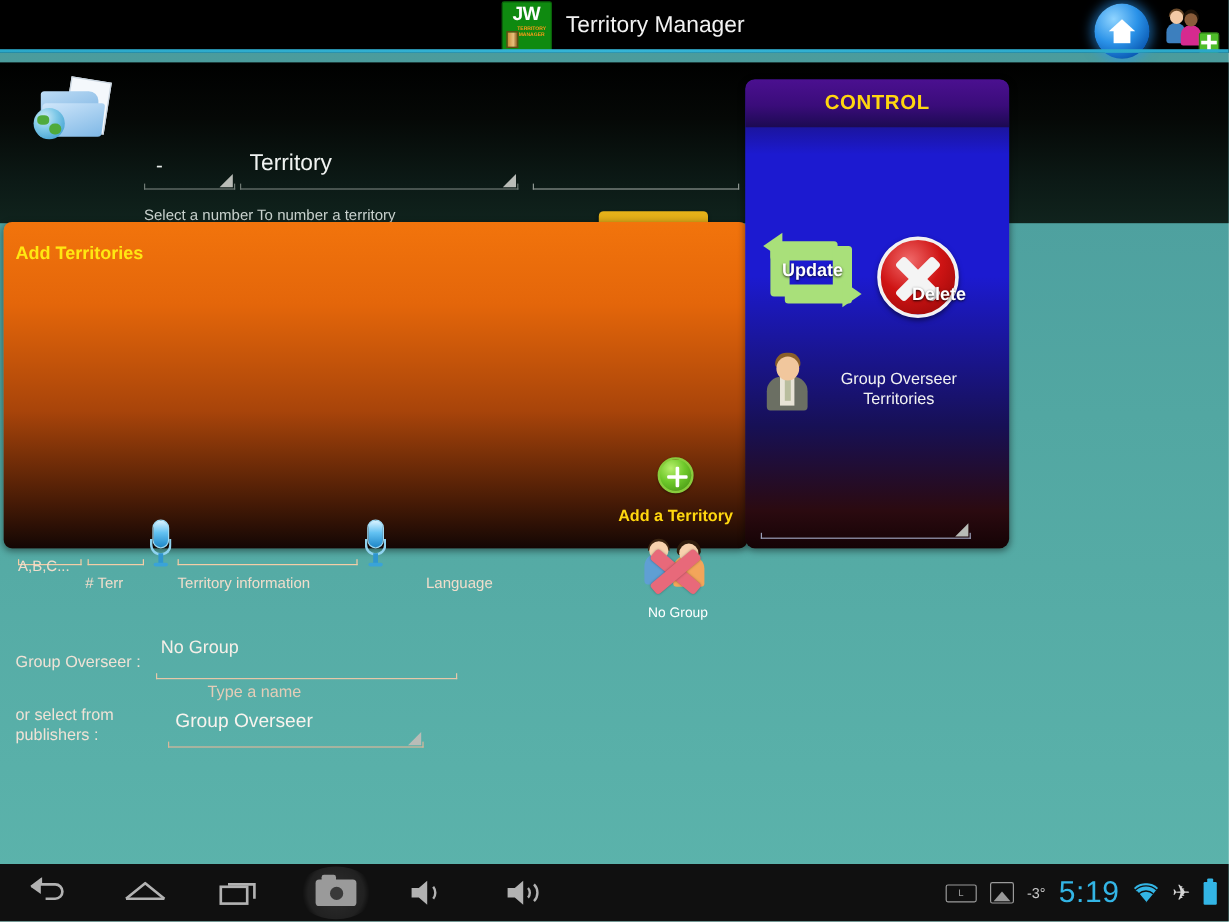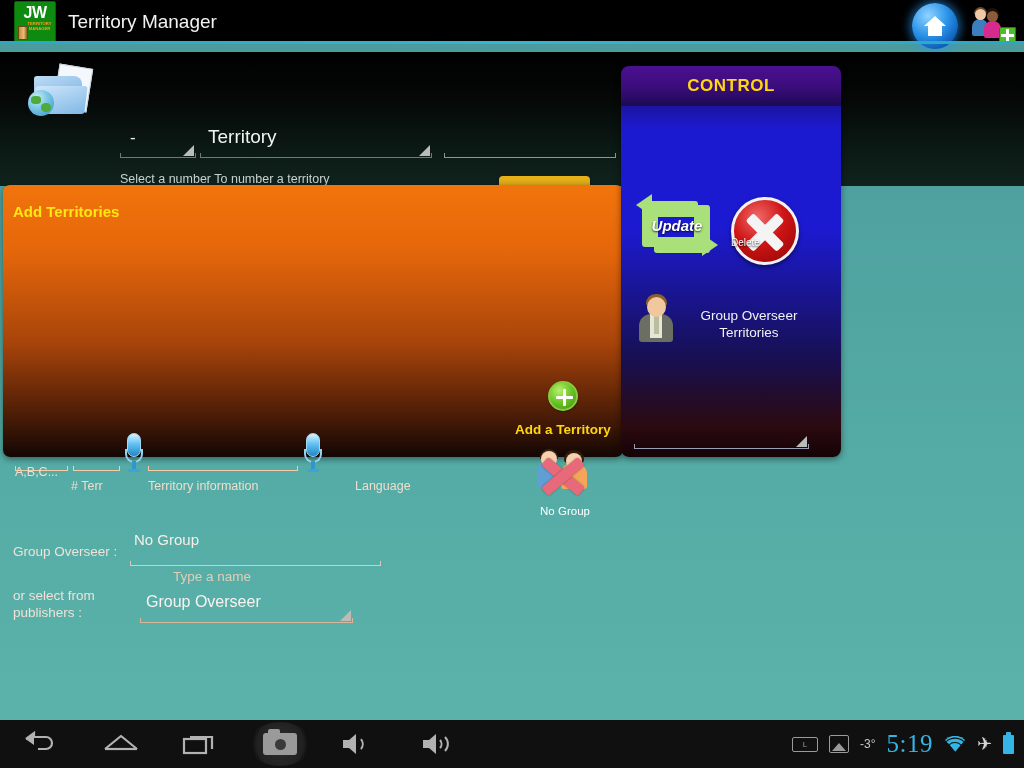--- a/index.html
+++ b/index.html
@@ -6,21 +6,21 @@
   html,body{ width:1024px; height:768px; overflow:hidden; }
   body{
     font-family:"Liberation Sans", sans-serif;
     background:linear-gradient(180deg,#4a9a9c 0%,#52a7a2 45%,#5cb4ac 100%);
     position:relative;
   }
 
   
   #titlebar{
     position:absolute; left:0; top:0; width:1024px; height:44px;
-    background:#000; display:flex; align-items:center;
+    background:#000; display:flex; align-items:center;justify-content:center;
   }
   #titlebar .underline{
     position:absolute; left:0; bottom:0; width:100%; height:3px;
     background:linear-gradient(90deg,#2aa7c8,#34b4d6 50%,#2aa7c8);
   }
   #app-icon{
     width:42px; height:42px; margin-left:14px; background:#0f8a10;
     border:1px solid #0a5f0a; border-radius:2px;
     display:flex; flex-direction:column; align-items:center; justify-content:flex-start;
     overflow:hidden; position:relative;
@@ -248,34 +248,34 @@
     position:absolute; left:16px; top:40px; width:56px; height:16px; background:#a9e07a; border-radius:3px;
   }
   #upd-bott{
     position:absolute; right:-2px; top:37px; width:0; height:0;
     border-top:11px solid transparent; border-bottom:11px solid transparent; border-left:16px solid #a9e07a;
   }
   #upd-l{ position:absolute; left:4px; top:10px; width:16px; height:40px; background:#a9e07a; border-radius:3px;}
   #upd-r{ position:absolute; left:56px; top:8px; width:16px; height:40px; background:#a9e07a; border-radius:3px;}
   #update-label{
     position:absolute; left:0; top:20px; width:78px; text-align:center;
-    color:#fff; font-size:15px; font-weight:bold; text-shadow:0 1px 2px rgba(0,0,0,.8); z-index:5;font-style:italic;
+    color:#fff; font-size:15px; font-weight:bold; text-shadow:0 1px 2px rgba(0,0,0,.8); z-index:5;
   }
 
   #delete-btn{ position:absolute; left:110px; top:131px; width:74px; height:72px; }
   #del-circle{
     width:68px; height:68px; border-radius:50%;
     background:radial-gradient(circle at 38% 28%,#f06a6a 0%,#cf1414 45%,#8e0606 100%);
     border:3px solid #f2f2f2; position:relative; box-shadow:0 2px 4px rgba(0,0,0,.5);
   }
   #del-x1,#del-x2{ position:absolute; left:9px; top:27px; width:44px; height:11px; background:#f4f4f4; border-radius:3px; }
   #del-x1{ transform:rotate(45deg);} #del-x2{ transform:rotate(-45deg);}
   #delete-label{
-    position:absolute; left:0; top:40px; width:74px; text-align:left;
-    color:#fff; font-size:10px; font-weight:normal; text-shadow:0 1px 2px rgba(0,0,0,.85); z-index:5;
+    position:absolute; left:0; top:40px; width:74px; text-align:right;
+    color:#fff; font-size:15px; font-weight:bold; text-shadow:0 1px 2px rgba(0,0,0,.85); z-index:5;
   }
 
   #go-terr-icon{ position:absolute; left:13px; top:228px; width:44px; height:48px; }
   #gt-body{ position:absolute; left:5px; top:20px; width:34px; height:28px; background:#6b6f63; border-radius:12px 12px 3px 3px;}
   #gt-shirt{ position:absolute; left:16px; top:20px; width:12px; height:24px; background:#e8e4d6;}
   #gt-tie{ position:absolute; left:20px; top:22px; width:5px; height:18px; background:#b9be9e;}
   #gt-head{ position:absolute; left:13px; top:3px; width:19px; height:20px; border-radius:50%; background:#f1c79d;}
   #gt-hair{ position:absolute; left:12px; top:0px; width:21px; height:12px; border-radius:10px 10px 3px 3px; background:#8a5f2a;}
   #go-terr-label{
     position:absolute; left:64px; top:241px; width:128px; text-align:center;
@@ -312,21 +312,21 @@
     color:#9a9a9a; font-size:8px; display:flex; align-items:center; justify-content:center;
   }
   #st-img{
     width:20px; height:18px; border:1.5px solid #9a9a9a; border-radius:2px; position:relative; overflow:hidden;
   }
   #st-img:after{
     content:""; position:absolute; left:2px; bottom:1px; width:0; height:0;
     border-left:7px solid transparent; border-right:7px solid transparent; border-bottom:8px solid #9a9a9a;
   }
   #st-temp{ color:#c9c9c9; font-size:12px; }
-  #st-time{ color:#33b5e5; font-size:25px; letter-spacing:.5px;font-family:Liberation Serif, serif; }
+  #st-time{ color:#33b5e5; font-size:25px; letter-spacing:.5px; }
   #st-wifi{ position:relative; width:22px; height:17px; }
   #st-plane{ color:#d6d6d6; font-size:18px; line-height:18px; }
   #st-batt{ width:11px; height:19px; background:#33b5e5; border-radius:1px; position:relative; }
   #st-batt:before{ content:""; position:absolute; left:3px; top:-3px; width:5px; height:3px; background:#33b5e5; border-radius:1px 1px 0 0;}
 </style>
 </head>
 <body>
 
 <div id="titlebar">
   <div id="app-icon">

